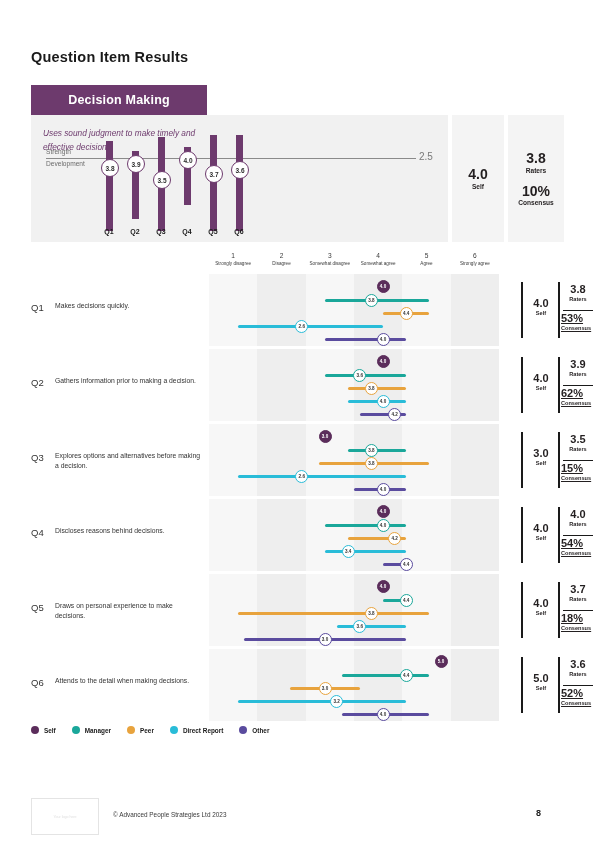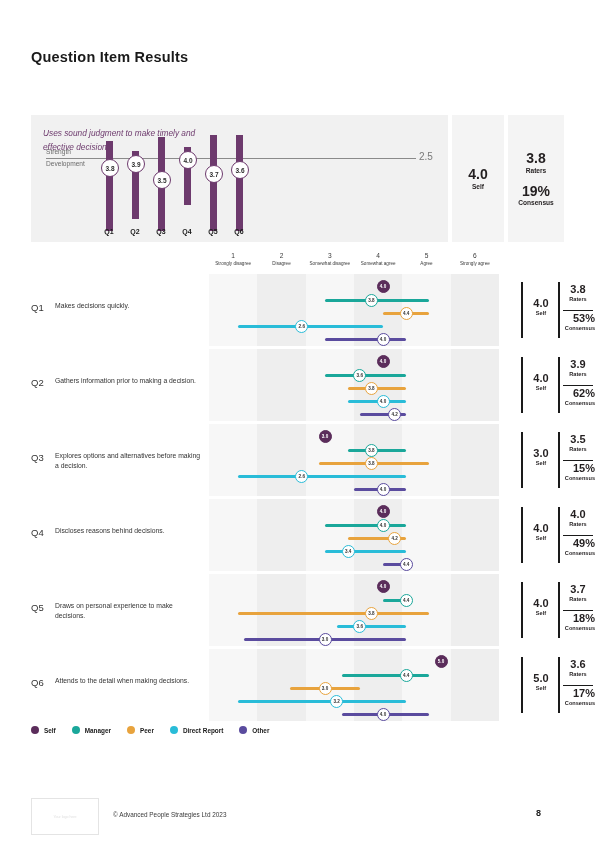--- a/index.html
+++ b/index.html
@@ -78,21 +78,21 @@
     position:absolute;width:13px;height:13px;border-radius:50%;
     background:#fff;display:flex;align-items:center;justify-content:center;
     font-size:4.6px;font-weight:bold;color:#333;box-sizing:border-box;
   }
   .q-summary{position:absolute;left:490px;top:0;width:74px;height:72px;}
   .vbar{position:absolute;left:0;top:8px;width:1.6px;height:56px;background:#1a1a1a;}
   .q-self{position:absolute;left:5px;top:24px;width:30px;text-align:center;}
   .vbar2{position:absolute;left:37px;top:8px;width:1.6px;height:56px;background:#1a1a1a;}
   .q-raters{position:absolute;left:40px;top:10px;width:34px;text-align:center;}
   .q-divider{position:absolute;left:42px;top:36px;width:30px;height:1.3px;background:#1a1a1a;}
-  .q-cons{position:absolute;left:40px;top:39px;width:34px;text-align:right;}
+  .q-cons{position:absolute;left:40px;top:39px;width:34px;text-align:left;text-decoration:underline;}
   .sm-num{font-size:11px;font-weight:bold;line-height:1.05;}
   .sm-lbl{font-size:5.6px;font-weight:bold;}
 
   
   .legend{position:absolute;left:31px;top:710px;display:flex;align-items:center;gap:16px;}
   .lg-item{display:flex;align-items:center;gap:5px;}
   .lg-dot{width:8px;height:8px;border-radius:50%;}
   .lg-txt{font-size:6.4px;font-weight:bold;color:#1a1a1a;}
 
   
@@ -104,20 +104,26 @@
   .footer-copy{position:absolute;left:113px;top:795px;font-size:6.4px;color:#3a3a3a;}
   .footer-page{position:absolute;left:536px;top:792px;font-size:9px;font-weight:bold;color:#1a1a1a;}
 </style>
 </head>
 <body>
 
 <div class="page">
 
   <div class="page-title">Question Item Results</div>
 
+  <div class="banner-wrap">
+    <div class="banner">
+      <span>Decision Making</span>
+      <span class="banner-notch"></span>
+    </div>
+  </div>
 
   <div class="top-panel">
     <div class="tp-left">
       <div class="tp-desc">Uses sound judgment to make timely and effective decisions.</div>
       <div class="mini" id="mini-chart">
           <div class="mini-axis-lbl" style="left: 15px; top: 33px;">Strength</div>
           <div class="mini-axis-lbl" style="left: 15px; top: 45px;">Development</div>
           <div class="mini-line" style="left: 15px; top: 43px; width: 370px;"></div>
           <div class="mini-45" style="left: 388px; top: 36px;">2.5</div>
           <div class="mini-bar" style="left: 74.5px; top: 26px; height: 90px;"></div>
@@ -145,21 +151,21 @@
         <div class="big-num">4.0</div>
         <div class="big-lbl">Self</div>
       </div>
     </div>
     <div class="tp-right">
       <div class="tp-cell">
         <div class="big-num">3.8</div>
         <div class="big-lbl">Raters</div>
       </div>
       <div class="tp-cell">
-        <div class="big-num">19%</div>
+        <div class="big-num">10%</div>
         <div class="big-lbl">Consensus</div>
       </div>
     </div>
   </div>
 
   <div class="scale" id="scale-header">
       <div class="scale-col" style="left: 0px; width: 48.3333px;">
         <span class="scale-num">1</span>
         <span class="scale-txt">Strongly disagree</span>
       </div>
@@ -326,21 +332,21 @@
             <div class="sm-num">4.0</div>
             <div class="sm-lbl">Self</div>
           </div>
           <div class="vbar2"></div>
           <div class="q-raters">
             <div class="sm-num">4.0</div>
             <div class="sm-lbl">Raters</div>
           </div>
           <div class="q-divider"></div>
           <div class="q-cons">
-            <div class="sm-num">49%</div>
+            <div class="sm-num">54%</div>
             <div class="sm-lbl">Consensus</div>
           </div>
         </div>
       </div>
       <div class="qrow" style="top: 558px;">
         <div class="q-id">Q5</div>
         <div class="q-text">Draws on personal experience to make decisions.</div>
         <div class="plot">
           <div class="band lt" style="left: 0px; width: 48.3333px;"></div>
           <div class="band sh" style="left: 48.3333px; width: 48.3333px;"></div>
@@ -402,21 +408,21 @@
             <div class="sm-num">5.0</div>
             <div class="sm-lbl">Self</div>
           </div>
           <div class="vbar2"></div>
           <div class="q-raters">
             <div class="sm-num">3.6</div>
             <div class="sm-lbl">Raters</div>
           </div>
           <div class="q-divider"></div>
           <div class="q-cons">
-            <div class="sm-num">17%</div>
+            <div class="sm-num">52%</div>
             <div class="sm-lbl">Consensus</div>
           </div>
         </div>
       </div>
     </div>
 
   <div class="legend" id="legend">
       <div class="lg-item">
         <span class="lg-dot" style="background: rgb(91, 45, 91);"></span>
         <span class="lg-txt">Self</span>

